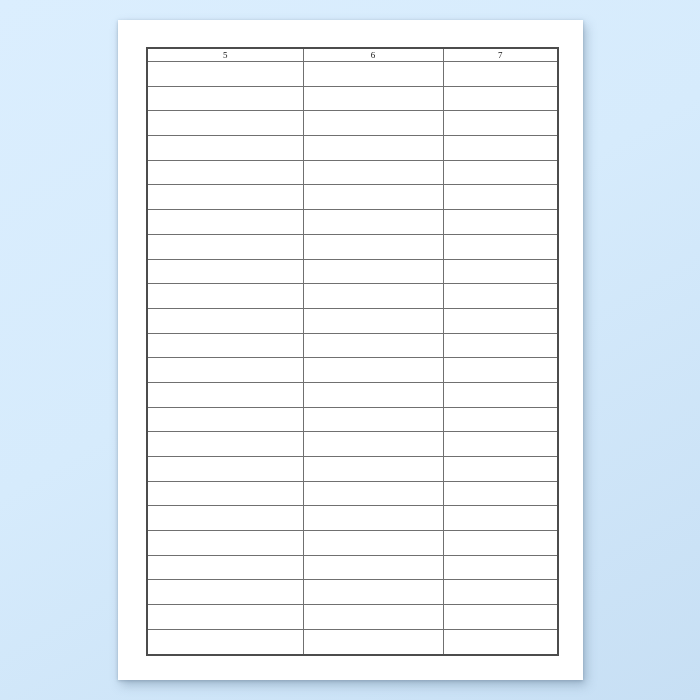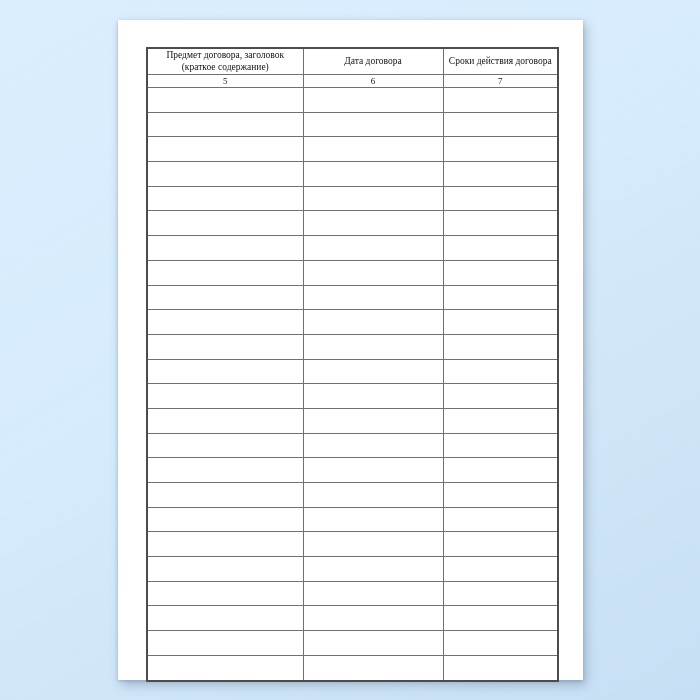--- a/index.html
+++ b/index.html
@@ -64,25 +64,20 @@
 
 <div class="scene">
   <div class="paper">
     <table class="register">
       <colgroup>
         <col style="width:156px">
         <col style="width:140px">
         <col style="width:115px">
       </colgroup>
       <thead>
-        <tr class="header-row">
-          <th>Предмет договора, заголовок (краткое содержание)</th>
-          <th>Дата договора</th>
-          <th>Сроки действия договора</th>
-        </tr>
         <tr class="number-row">
           <td>5</td>
           <td>6</td>
           <td>7</td>
         </tr>
       </thead>
       <tbody>
         <tr class="empty-row">
           <td></td>
           <td></td>

